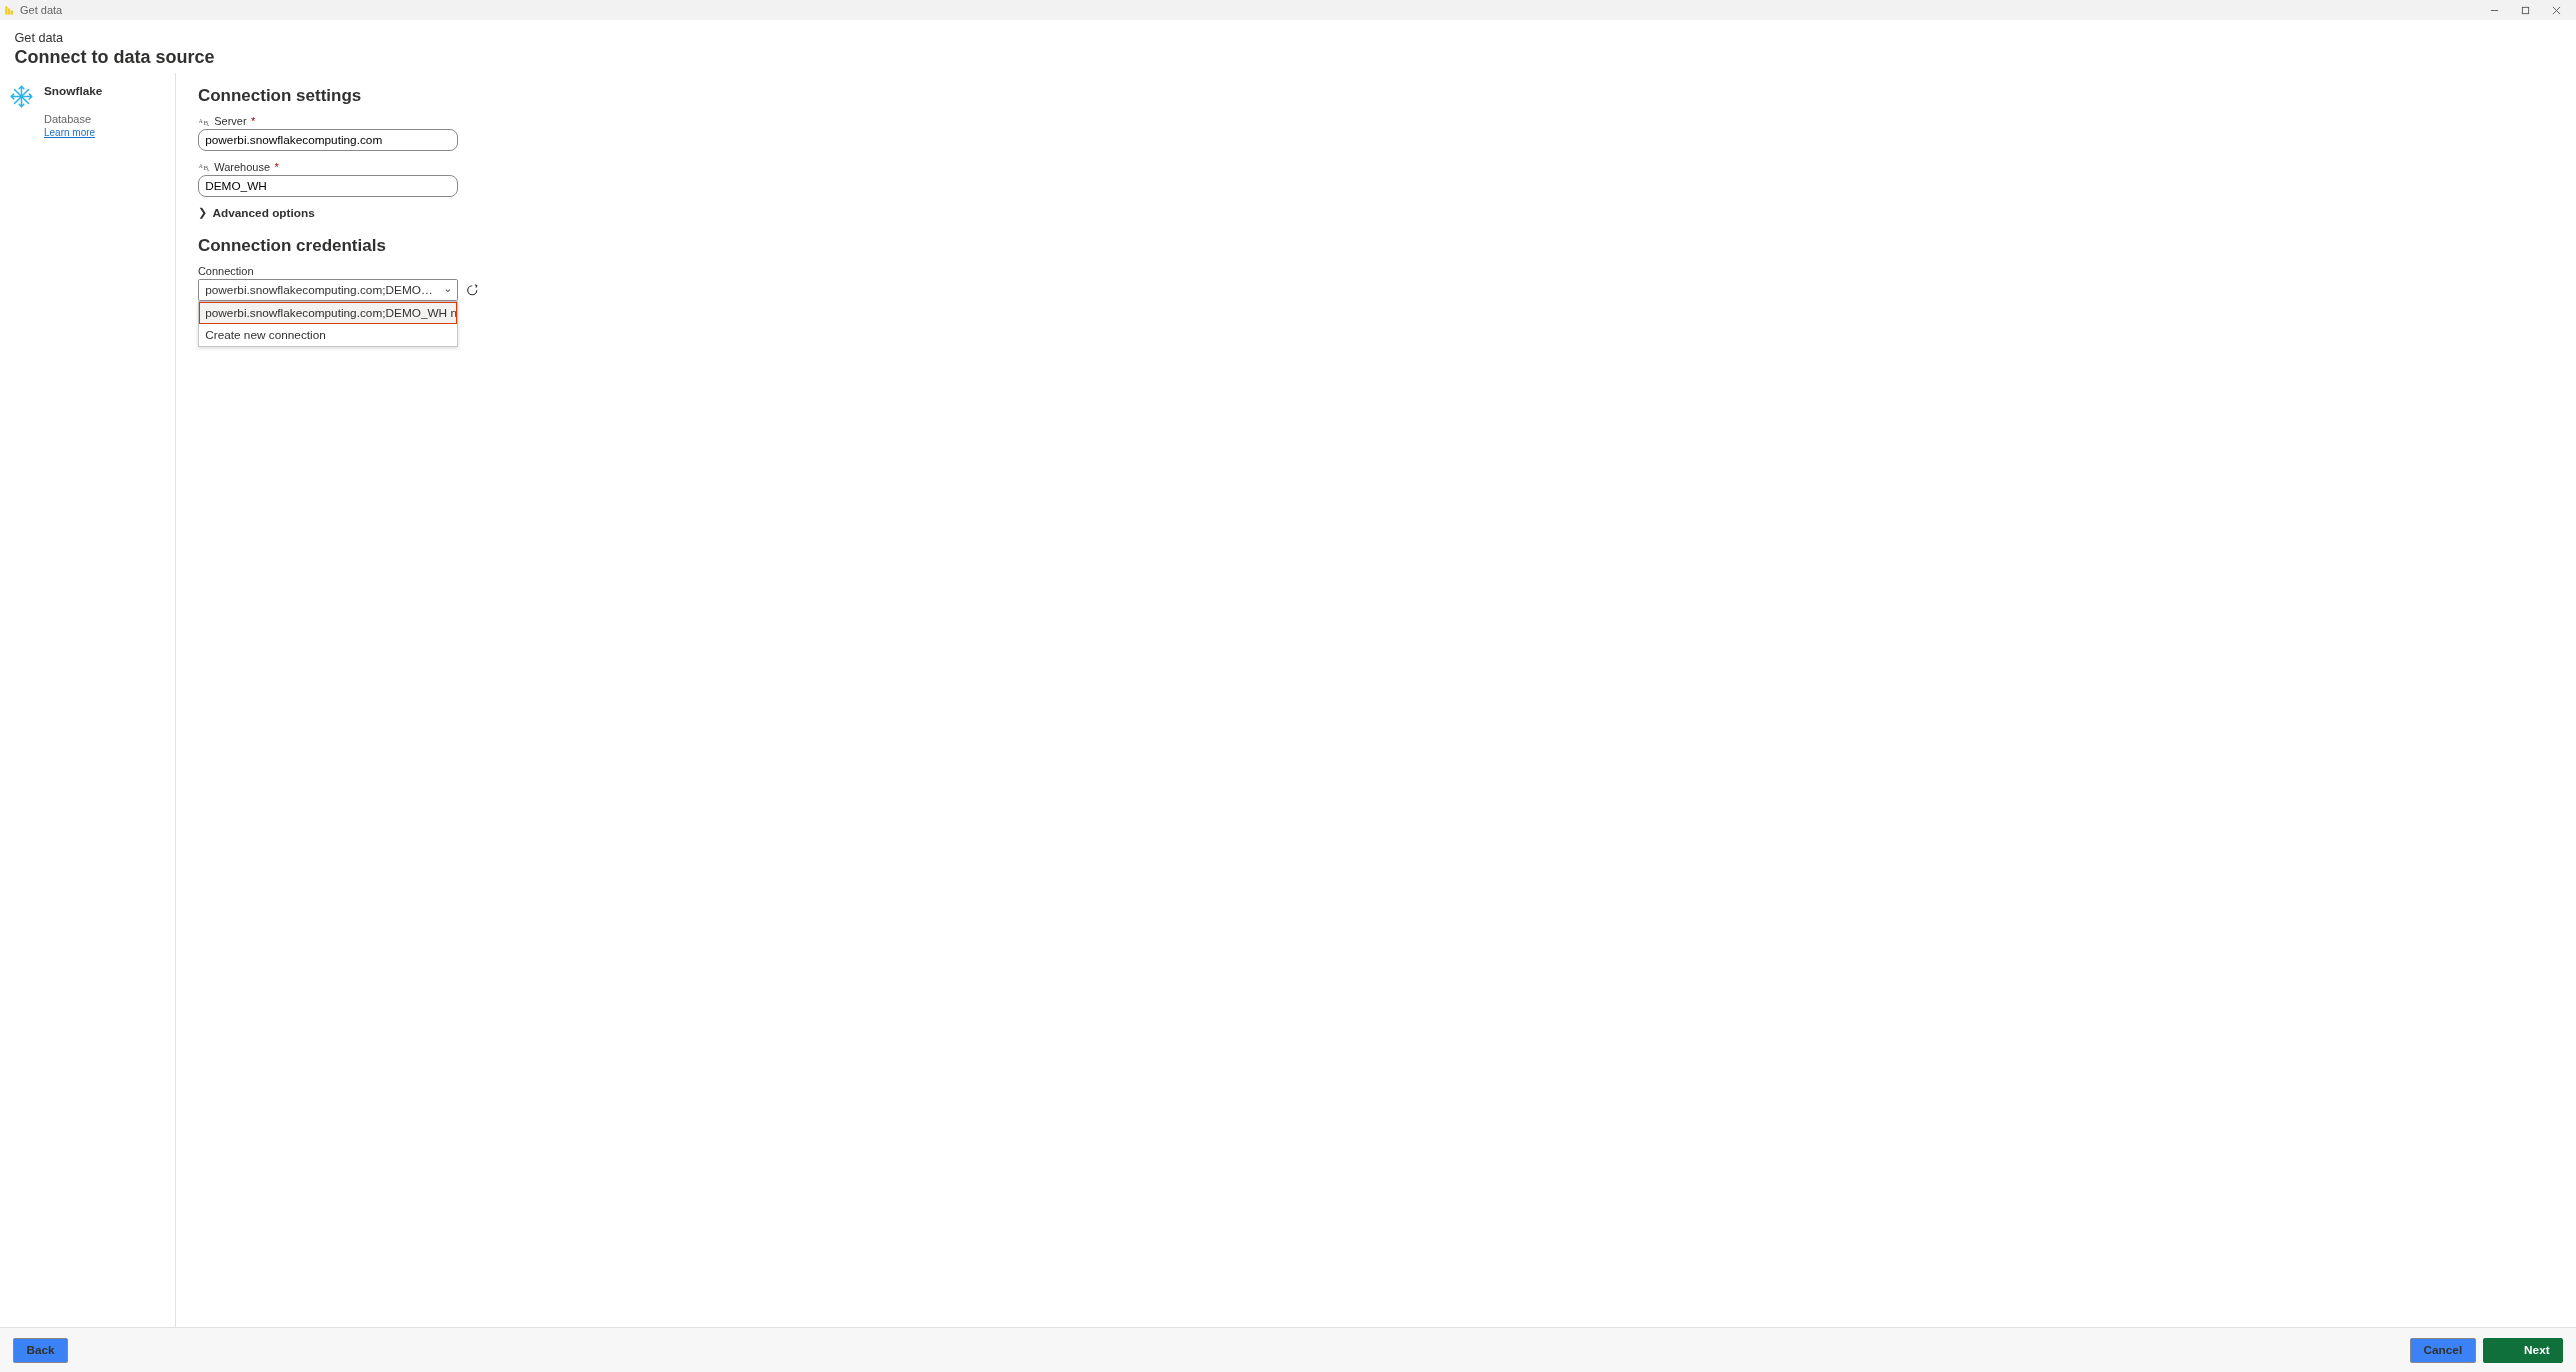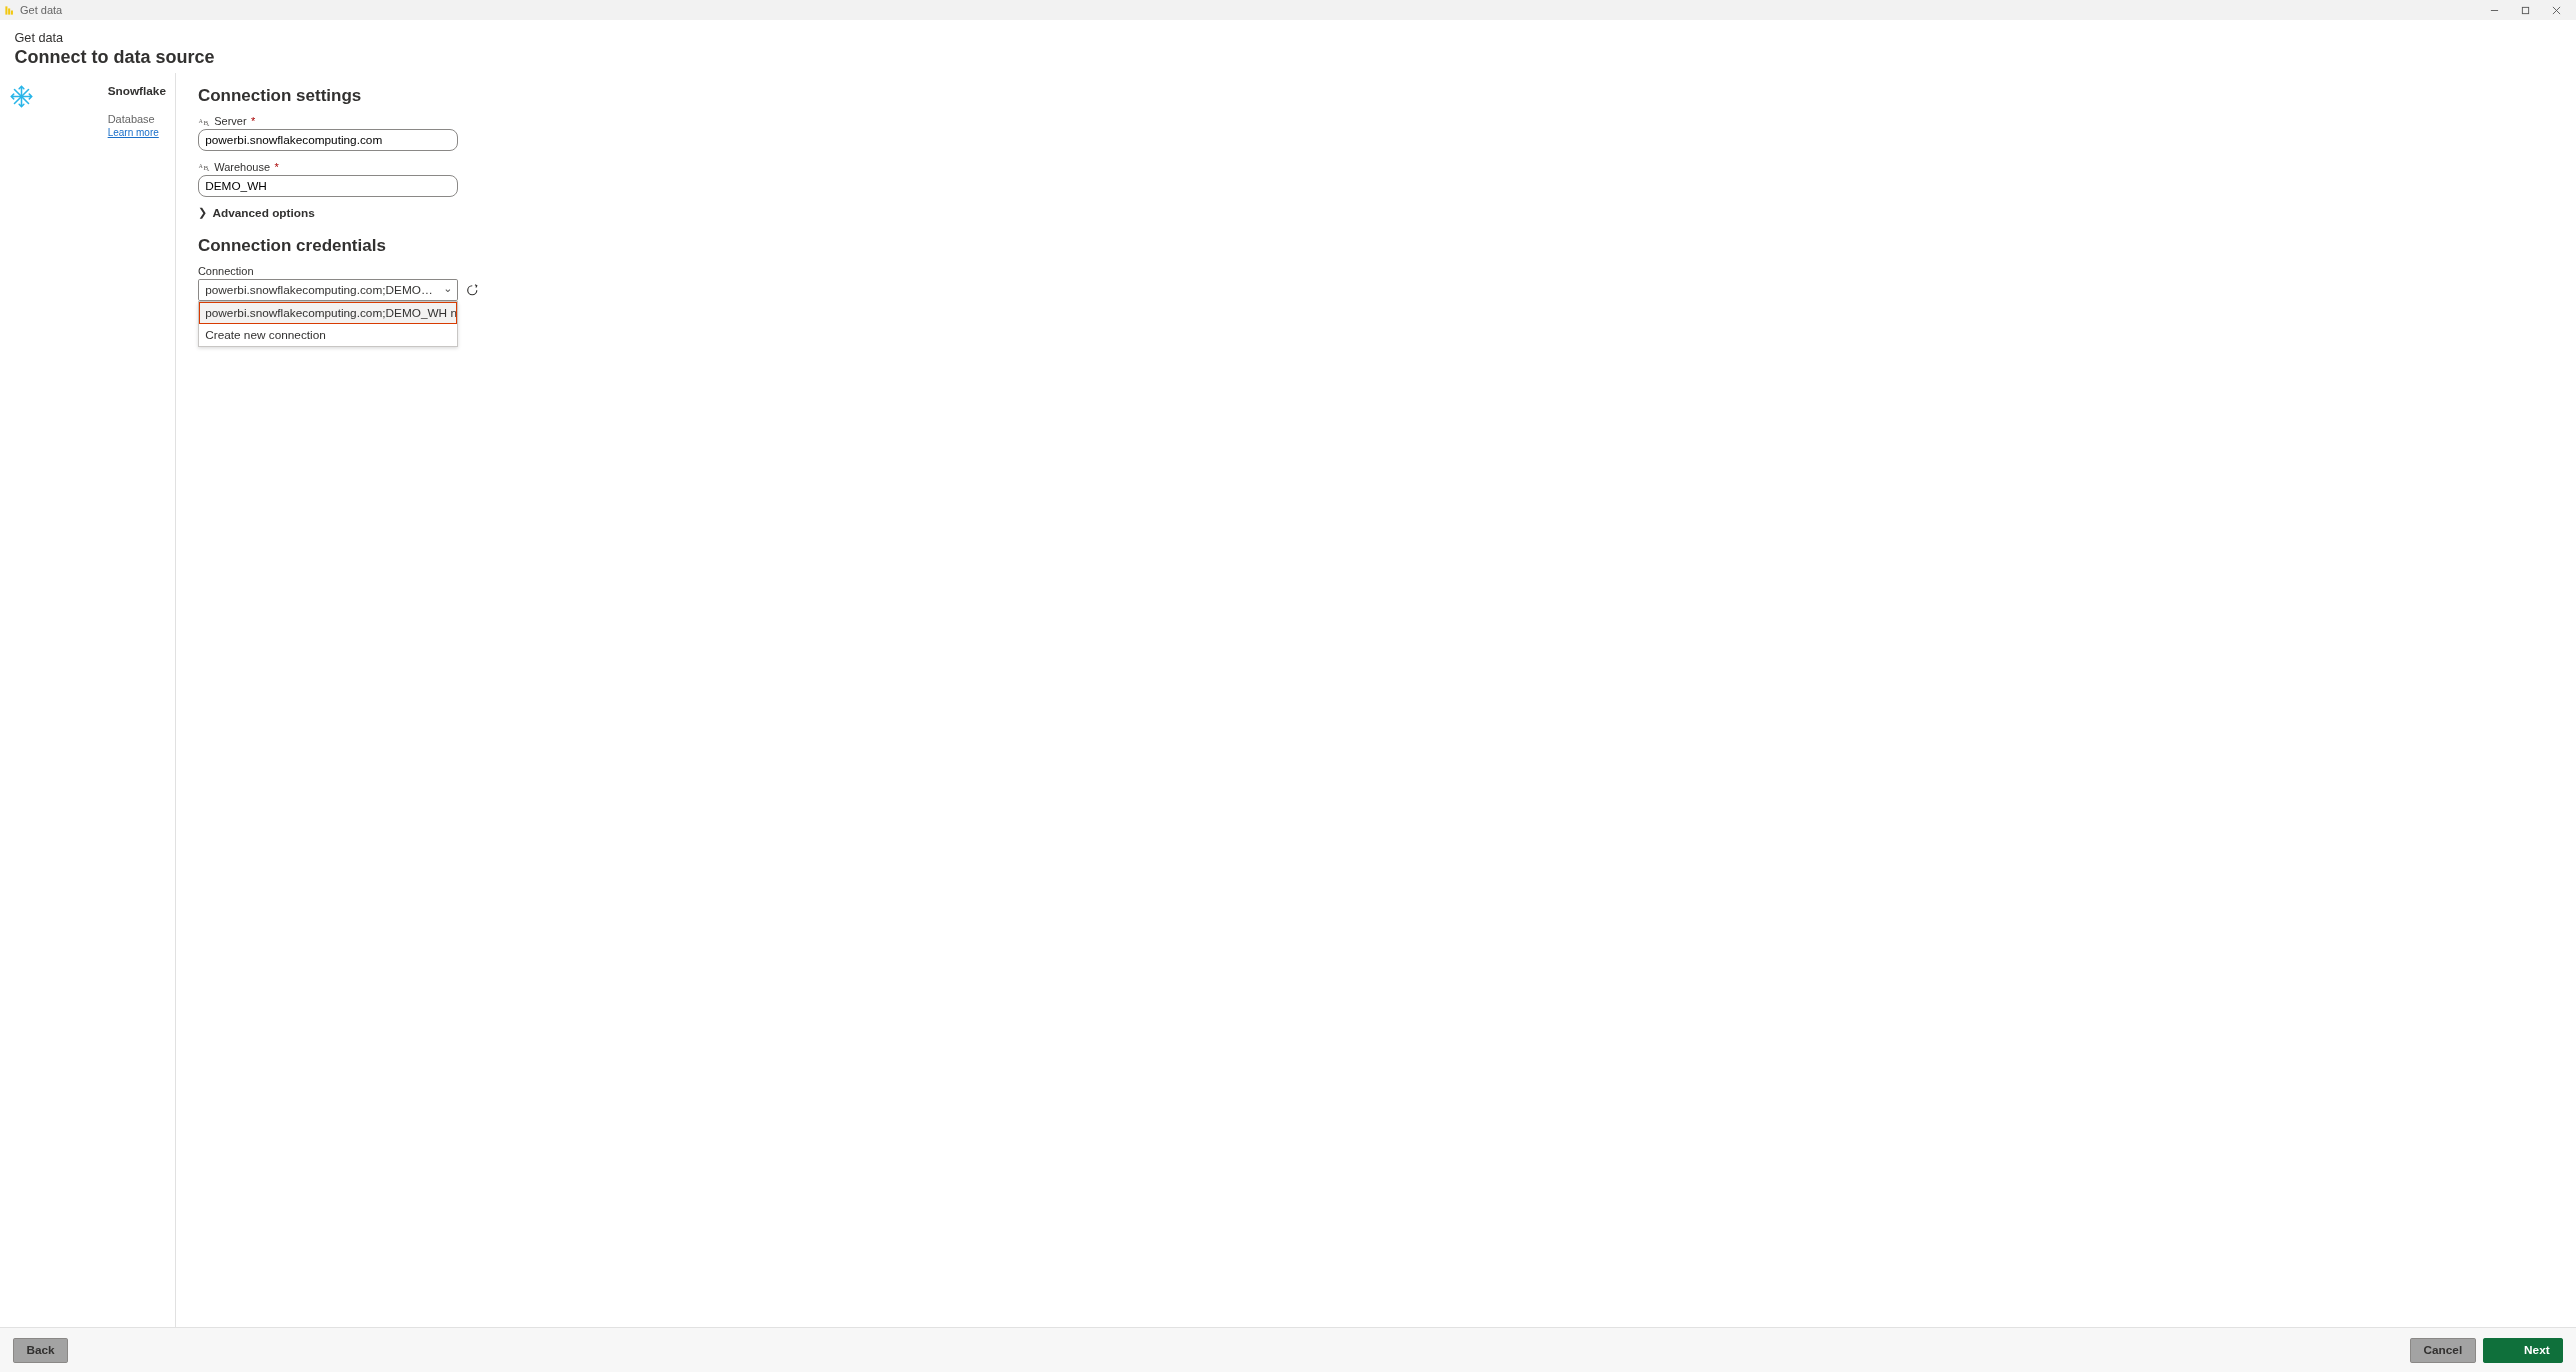--- a/index.html
+++ b/index.html
@@ -15,21 +15,21 @@
   .titlebar-btn { width: 31px; height: 20px; display: flex; align-items: center; justify-content: center; color: #555; }
 
   
   .header { padding: 11px 14.5px 5.4px 14.5px; background: #ffffff; }
   .header-sub { font-size: 12.7px; color: #323130; margin-bottom: 1.8px; }
   .header-title { font-size: 18px; font-weight: 600; color: #323130; }
 
   
   .content { flex: 1; display: flex; overflow: hidden; }
   .sidebar { width: 175px; padding: 11px 9px 9px 9px; }
-  .sidebar-row { display: flex; gap: 24px; align-items: flex-start; justify-content: space-between; }
+  .sidebar-row { display: flex; gap: 10px; align-items: flex-start; }
   .sf-icon { width: 25px; height: 25px; flex-shrink: 0; }
   .sidebar-title { font-size: 11.8px; font-weight: 600; color: #323130; }
   .sidebar-sub { font-size: 11px; color: #666; margin-top: 15px; }
   .sidebar-link { font-size: 10px; color: #1a6fc9; text-decoration: underline; margin-top: 1.8px; display: inline-block; cursor: pointer; }
 
   .divider-v { width: 0.9px; background: #e1e1e1; }
 
   .main { flex: 1; padding: 7.2px 22px; overflow-y: auto; }
 
   .section-heading { font-size: 17px; font-weight: 600; margin-bottom: 9px; margin-top: 5.4px; }
@@ -51,21 +51,21 @@
   .refresh-ic { width: 14.5px; height: 14.5px; cursor: pointer; }
 
   .dropdown { width: 260px; background: #fff; border: 0.9px solid #c8c6c4; box-shadow: 0 1.8px 3.6px rgba(0,0,0,0.15); }
   .dd-item { height: 22px; padding: 0 6.3px; font-size: 11.8px; display: flex; align-items: center; cursor: pointer; white-space: nowrap; overflow: hidden; text-overflow: ellipsis;}
   .dd-item.highlight { outline: 1.8px solid #d83b01; outline-offset: -1.8px; background: #f3f2f1; }
 
   
   .footer { height: 45px; background: #f7f7f7; border-top: 0.9px solid #e1e1e1; display: flex; align-items: center; padding: 0 12.7px; }
   .footer-spacer { flex: 1; }
   .btn { height: 25px; min-width: 54px; padding: 0 12.7px; font-size: 11.8px; font-family: inherit; border-radius: 1.8px; cursor: pointer; }
-  .btn-default { background: #a3a3a3; border: 0.9px solid #8a8886; color: #323130; font-weight: 600;}
+  .btn-default { background: #3b82f6; border: 0.9px solid #8a8886; color: #323130; font-weight: 600;}
   .btn-primary { background: #0f703b; border: 0.9px solid #0f703b; color: #fff; font-weight: 600;}
   .btn + .btn { margin-left: 7.2px; padding-left: 40px; }
 </style>
 </head>
 <body>
 
 <div class="window">
 
   <div class="titlebar">
     <div class="titlebar-left">

